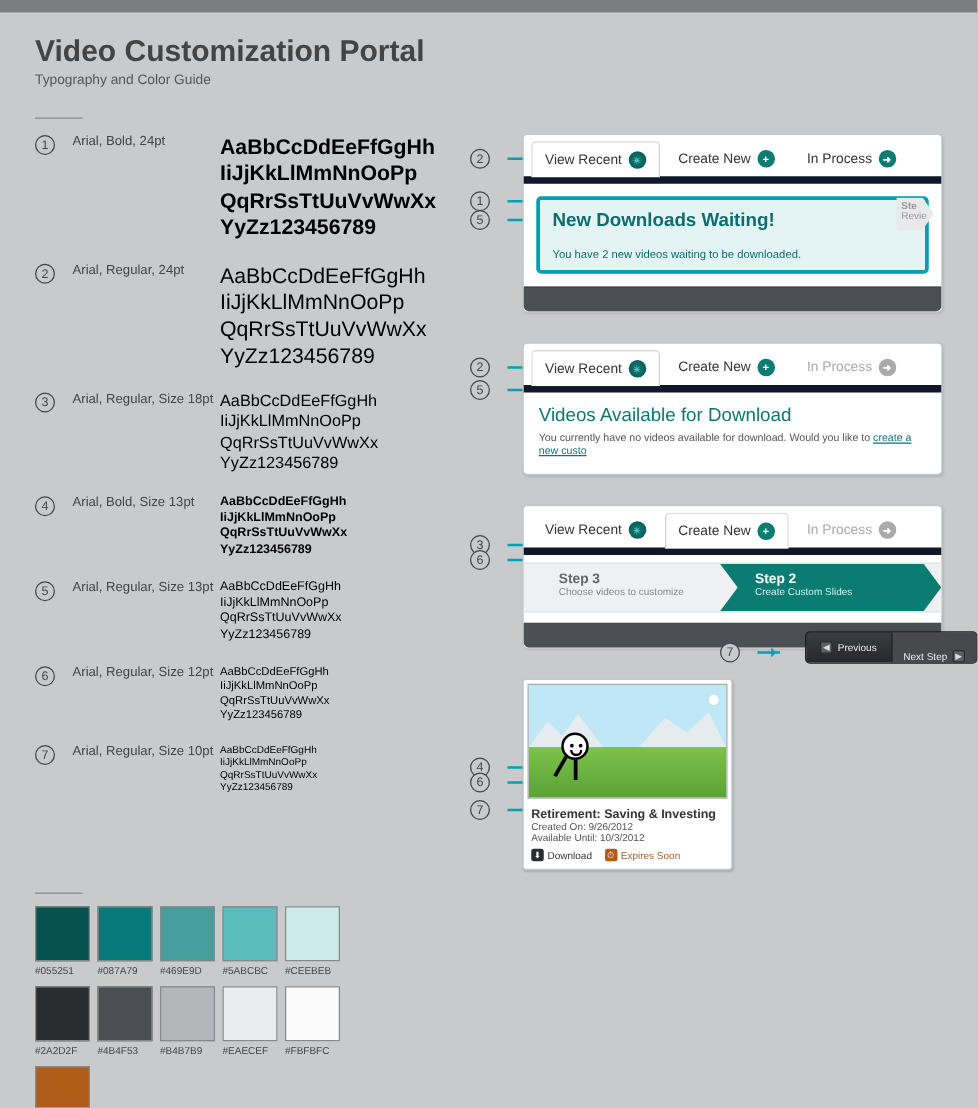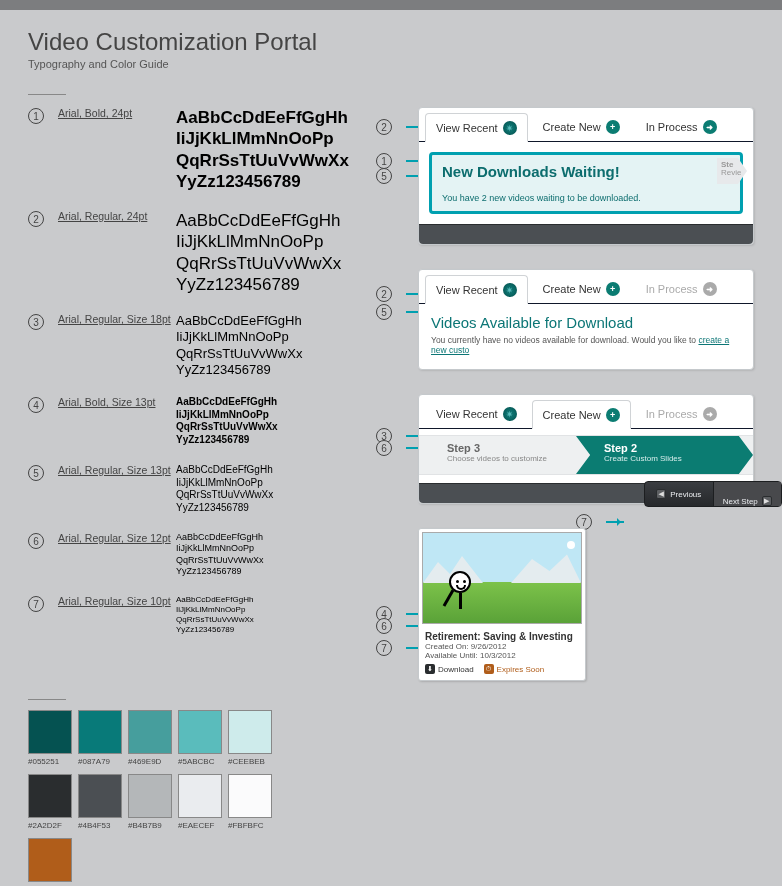--- a/index.html
+++ b/index.html
@@ -1,38 +1,38 @@
 <!DOCTYPE html>
 <html><head>
 <meta charset="utf-8">
 <style>
   * { box-sizing: border-box; margin: 0; padding: 0; }
   body { width: 782px; height: 886px; background: #c9cacc; font-family: Arial, sans-serif; position: relative; overflow: hidden; }
   .topbar { height: 10px; background: #7c7d7f; }
   .page { padding: 18px 28px 0 28px; }
-  h1 { font-size: 24px; font-weight: normal; color: #444; }
+  h1 { font-size: 24px; font-weight: bold; color: #444; }
   .sub { font-size: 11px; color: #555; margin-top: 2px; }
   .hr { width: 38px; height: 1px; background: #888; margin: 24px 0 12px 0; }
   .cols { display: flex; gap: 20px; }
   .left { width: 330px; }
   .row { display: flex; align-items: flex-start; margin-bottom: 18px; }
   .badge { width: 16px; height: 16px; border: 1.2px solid #444; border-radius: 50%; font-size: 10px; color: #444; display: flex; align-items: center; justify-content: center; margin-right: 14px; flex-shrink: 0; margin-top: 1px; }
-  .tlabel { width: 118px; font-size: 10.5px; color: #444; line-height: 1.3; flex-shrink: 0; text-decoration: underline; }
+  .tlabel { width: 118px; font-size: 10.5px; color: #444; line-height: 1.3; flex-shrink: 0; }
   .tsample { color: #000000; line-height: 1.25; }
   .s1 { font-size: 17px; font-weight: bold; }
   .s2 { font-size: 17px; }
   .s3 { font-size: 13px; }
   .s4 { font-size: 10px; font-weight: bold; }
   .s5 { font-size: 10px; }
   .s6 { font-size: 9px; }
   .s7 { font-size: 8px; }
   
   .right { flex: 1; min-width: 0; position: relative; }
   .panel { background: #fff; border: 1px solid #c5c9cc; border-radius: 4px; box-shadow: 1px 1px 2px rgba(0,0,0,.1); margin-bottom: 24px; position: relative; margin-left: 40px; }
-  .tabs { display: flex; border-bottom: 1px solid #0f172a; padding: 4px 4px 0 6px; gap: 4px; }
+  .tabs { display: flex; border-bottom: 6px solid #0f172a; padding: 4px 4px 0 6px; gap: 4px; }
   .tab { font-size: 11px; color: #333; padding: 7px 10px 6px 10px; display: flex; align-items: center; gap: 5px; border: 1px solid transparent; white-space: nowrap; }
   .tab.active { background: #fff; border: 1px solid #d0d3d6; border-bottom-color: #fff; border-radius: 4px 4px 0 0; position: relative; top: 1px; }
   .tab.dis { color: #aaa; }
   .ticon { width: 14px; height: 14px; border-radius: 50%; display: inline-flex; align-items: center; justify-content: center; font-size: 9px; font-weight: bold; }
   .ti-recent { background: radial-gradient(circle, #0b6e6b 40%, #044a47 100%); color: #5abcbc; }
   .ti-recent::after { content:"✴"; font-size:8px; }
   .ti-new { background: #0b7c72; color: #fff; }
   .ti-process { background: #aaa; color: #fff; }
   .ti-process.on { background: #0b7c72; }
   .ti-process::after { content:"➜"; font-size:8px; }
@@ -73,21 +73,21 @@
   .cardbody { padding: 4px 6px 6px 6px; }
   .ct { font-size: 10px; font-weight: bold; color: #333; }
   .cm { font-size: 8px; color: #555; }
   .cactions { display: flex; gap: 10px; margin-top: 4px; }
   .ca { font-size: 8px; display: flex; align-items: center; gap: 3px; }
   .ca .ic { width: 10px; height: 10px; background: #2a2d2f; border-radius: 2px; color: #fff; font-size: 7px; display:flex; align-items:center; justify-content:center; }
   .ca.dl { color: #333; }
   .ca.ex { color: #b05d1a; }
   .ca.ex .ic { background:#b05d1a; }
   
-  .pager { position: absolute; right: -28px; top: 374px; width: 138px; height: 26px; background: linear-gradient(#3a3d41, #26282b); border: 1px solid #1c1e20; border-radius: 4px; display: flex; }
+  .pager { position: absolute; right: -28px; top: 398px; width: 138px; height: 26px; background: linear-gradient(#3a3d41, #26282b); border: 1px solid #1c1e20; border-radius: 4px; display: flex; }
   .pbtn { flex: 1; font-size: 8px; color: #eaecef; display: flex; align-items: center; justify-content: center; gap: 4px; }
   .pbtn + .pbtn { border-left: 1px solid #1c1e20; background:#48494c;align-items:flex-end; }
   .psq { width: 10px; height: 10px; background: #5d5f62; border: 1px solid #2a2d2f; border-radius: 2px; display:flex; align-items:center; justify-content:center; font-size:7px; color:#ddd; }
   
   .callout { position: absolute; display: flex; align-items: center; pointer-events:none; }
   .callout .badge { background:#c9cacc; }
   .carrow { height: 2px; background: #00a0b0; position: relative; }
   .carrow::after { content:""; position:absolute; right:-1px; top:-3px; border:4px solid transparent; border-left-color:#00a0b0; }
   
   .hr2 { width: 38px; height: 1px; background: #888; margin: 18px 0 10px 0; }

